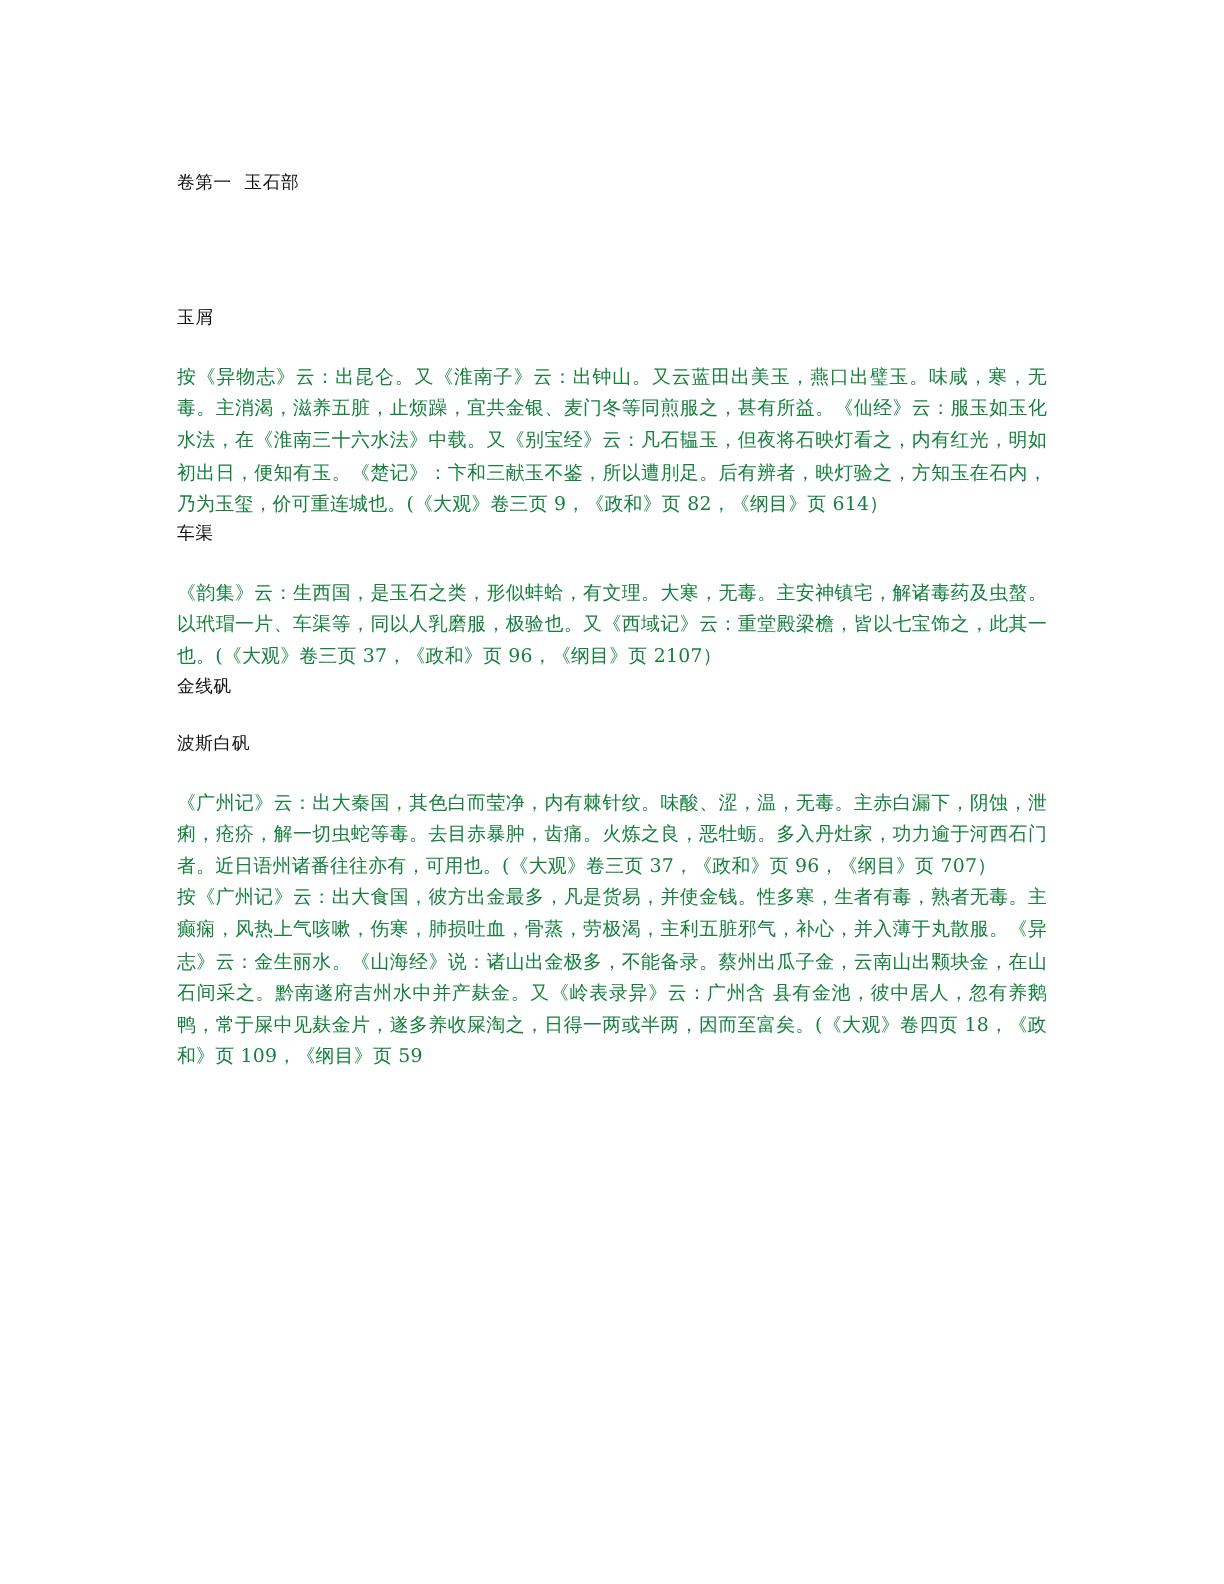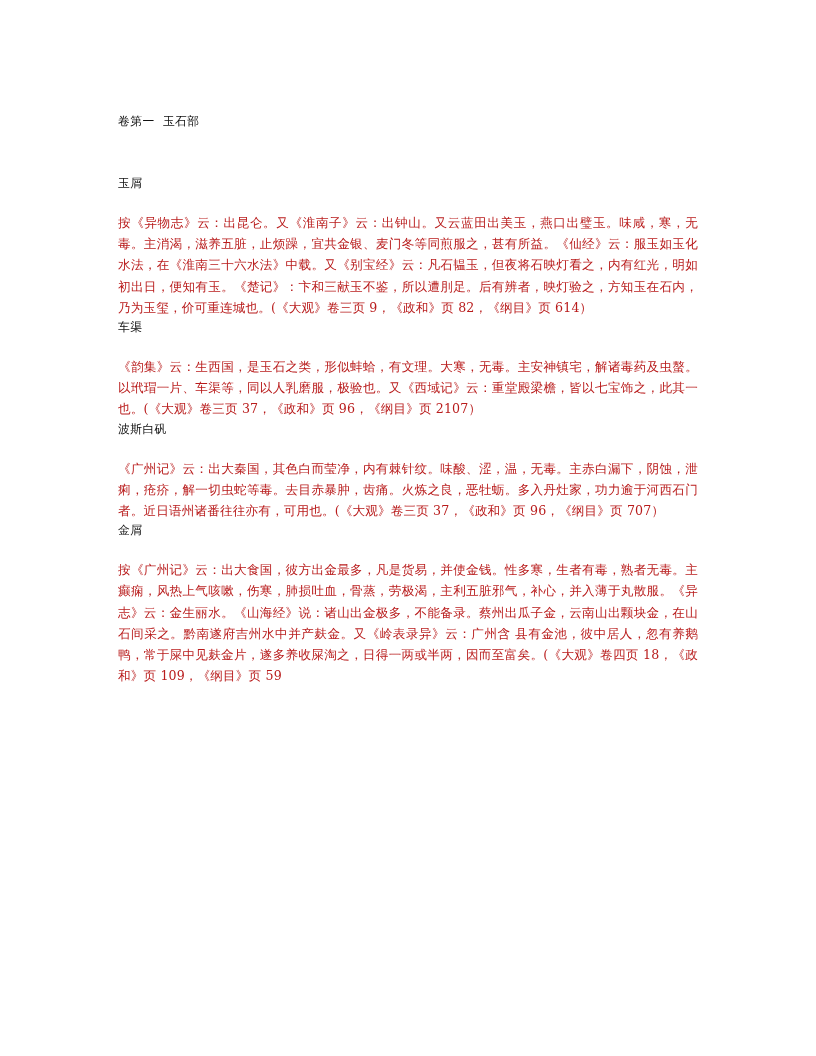--- a/index.html
+++ b/index.html
@@ -30,37 +30,37 @@
     letter-spacing: 0.4px;
     color: #111111;
     margin: 0 0 0 0;
     white-space: pre;
   }
   .section {
     margin: 0;
   }
   
   .section-first {
-    margin-top: 44px;
+    margin-top: 72px;
   }
   .section + .section {
   }
   .section-heading {
     font-size: 11.8px;
     line-height: 18px;
     letter-spacing: 0.4px;
     color: #111111;
     margin: 0 0 20px 0;
     font-weight: normal;
   }
   .section-body {
     font-size: 12.6px;
     line-height: 21.2px;
     letter-spacing: 0.15px;
-    color: #b91c1c;
+    color: #15803d;
     margin: 0;
     text-align: justify;
     text-justify: inter-character;
     text-align-last: left;
     word-break: break-all;
     width: 580px;
   }
   
   .section-body.flush {
     text-indent: 0;
@@ -77,25 +77,25 @@
     <div class="section-heading">玉屑</div>
     <p class="section-body flush">按《异物志》云：出昆仑。又《淮南子》云：出钟山。又云蓝田出美玉，燕口出璧玉。味咸，寒，无毒。主消渴，滋养五脏，止烦躁，宜共金银、麦门冬等同煎服之，甚有所益。《仙经》云：服玉如玉化水法，在《淮南三十六水法》中载。又《别宝经》云：凡石韫玉，但夜将石映灯看之，内有红光，明如初出日，便知有玉。《楚记》：卞和三献玉不鉴，所以遭刖足。后有辨者，映灯验之，方知玉在石内，乃为玉玺，价可重连城也。(《大观》卷三页 9，《政和》页 82，《纲目》页 614）</p>
   </div>
 
   <div class="section">
     <div class="section-heading">车渠</div>
     <p class="section-body flush">《韵集》云：生西国，是玉石之类，形似蚌蛤，有文理。大寒，无毒。主安神镇宅，解诸毒药及虫螯。以玳瑁一片、车渠等，同以人乳磨服，极验也。又《西域记》云：重堂殿梁檐，皆以七宝饰之，此其一也。(《大观》卷三页 37，《政和》页 96，《纲目》页 2107）</p>
   </div>
 
   <div class="section">
+    <div class="section-heading">金线矾</div>
   </div>
 
   <div class="section">
     <div class="section-heading">波斯白矾</div>
     <p class="section-body flush">《广州记》云：出大秦国，其色白而莹净，内有棘针纹。味酸、涩，温，无毒。主赤白漏下，阴蚀，泄痢，疮疥，解一切虫蛇等毒。去目赤暴肿，齿痛。火炼之良，恶牡蛎。多入丹灶家，功力逾于河西石门者。近日语州诸番往往亦有，可用也。(《大观》卷三页 37，《政和》页 96，《纲目》页 707）</p>
   </div>
 
   <div class="section">
-    <div class="section-heading">金屑</div>
     <p class="section-body flush">按《广州记》云：出大食国，彼方出金最多，凡是货易，并使金钱。性多寒，生者有毒，熟者无毒。主癫痫，风热上气咳嗽，伤寒，肺损吐血，骨蒸，劳极渴，主利五脏邪气，补心，并入薄于丸散服。《异志》云：金生丽水。《山海经》说：诸山出金极多，不能备录。蔡州出瓜子金，云南山出颗块金，在山石间采之。黔南遂府吉州水中并产麸金。又《岭表录异》云：广州含 县有金池，彼中居人，忽有养鹅鸭，常于屎中见麸金片，遂多养收屎淘之，日得一两或半两，因而至富矣。(《大观》卷四页 18，《政和》页 109，《纲目》页 59</p>
   </div>
 
 </div>
 
 </body></html>

